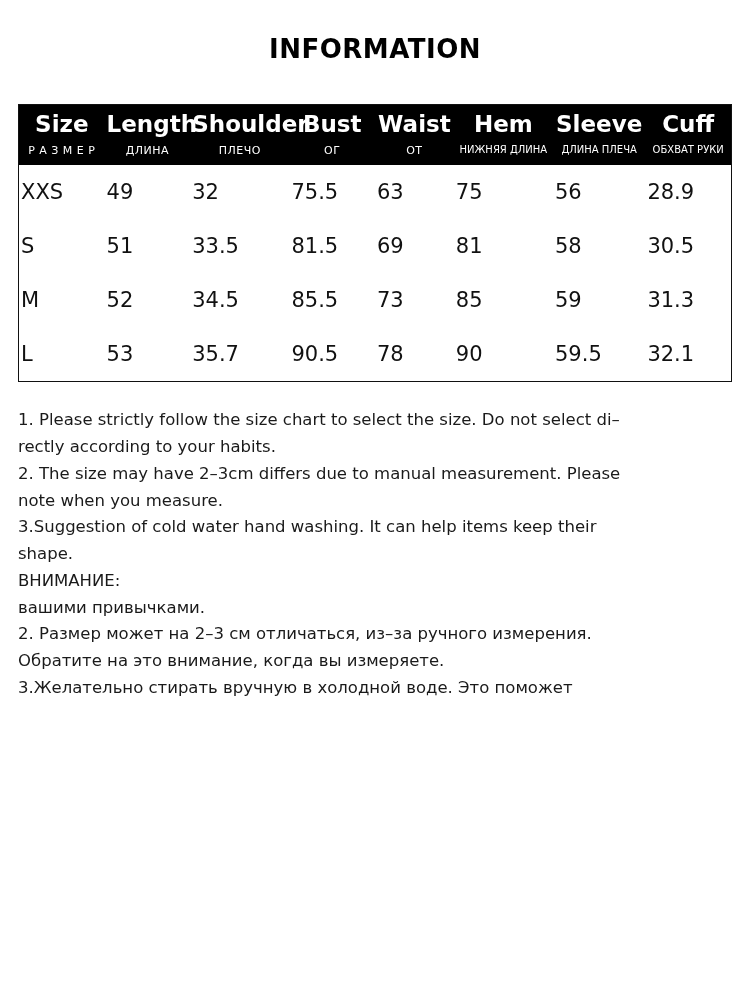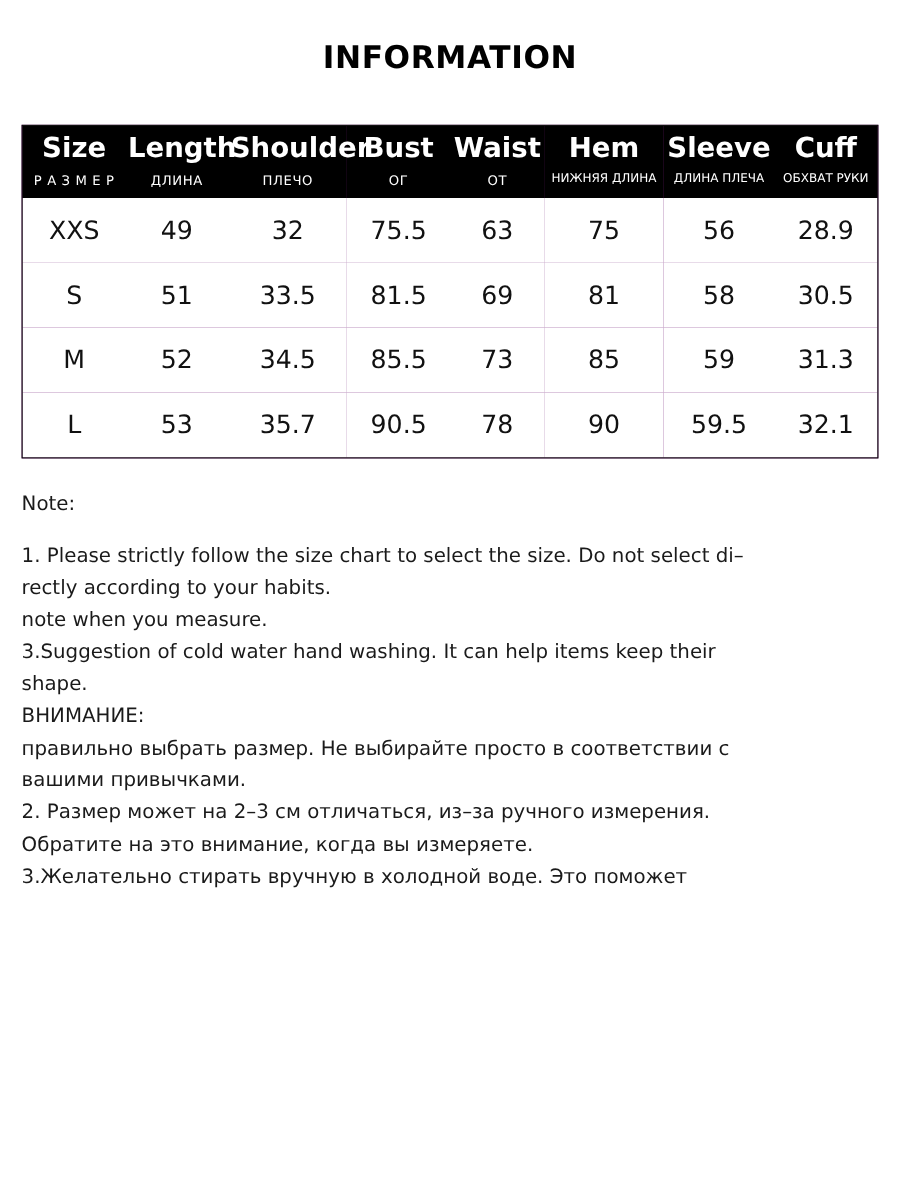--- a/index.html
+++ b/index.html
@@ -25,21 +25,21 @@
     font-size: 26px;
     font-weight: bold;
     letter-spacing: 0.5px;
     margin-top: 34px;
     margin-bottom: 0;
     color: #000;
   }
   .table-wrap {
     margin: 40px 18px 0 18px;
     border: 1px solid #111;
-    background: #701a75;
+    background: #b91c1c;
   }
   table.size-table {
     width: 100%;
     border-collapse: collapse;
     table-layout: fixed;
   }
   table.size-table thead tr {
     background: #000;
     color: #fff;
   }
@@ -62,21 +62,20 @@
     font-weight: normal;
     letter-spacing: 0.5px;
     margin-top: 7px;
     white-space: nowrap;
   }
   .hdr-ru.wide {
     font-size: 10px;
     letter-spacing: 0;
   }
   table.size-table tbody td {
-    text-align: center;
     font-size: 21px;
     color: #111;
     padding: 15px 2px;
     background: #fff;
     font-weight: normal;
   }
   table.size-table tbody tr td:first-child {
     font-size: 21px;
   }
   .notes {
@@ -179,28 +178,27 @@
           <td>78</td>
           <td>90</td>
           <td>59.5</td>
           <td>32.1</td>
         </tr>
       </tbody>
     </table>
   </div>
 
   <div class="notes">
-    <p class="label">Note:</p>
     <p>1. Please strictly follow the size chart  to select the size. Do not select di–</p>
     <p>rectly according to your habits.</p>
+    <p>2. The size may have 2–3cm differs due to manual measurement. Please</p>
     <p>note when you measure.</p>
     <p>3.Suggestion of cold water hand washing. It can help items keep their</p>
     <p>shape.</p>
 
     <p class="ru-head">ВНИМАНИЕ:</p>
-    <p>правильно выбрать размер. Не выбирайте просто в соответствии с</p>
     <p>вашими привычками.</p>
     <p>2. Размер может на 2–3 см отличаться, из–за ручного измерения.</p>
     <p>Обратите на это внимание, когда вы измеряете.</p>
     <p>3.Желательно стирать вручную в холодной воде. Это поможет</p>
   </div>
 
 </div>
 
 </body></html>

